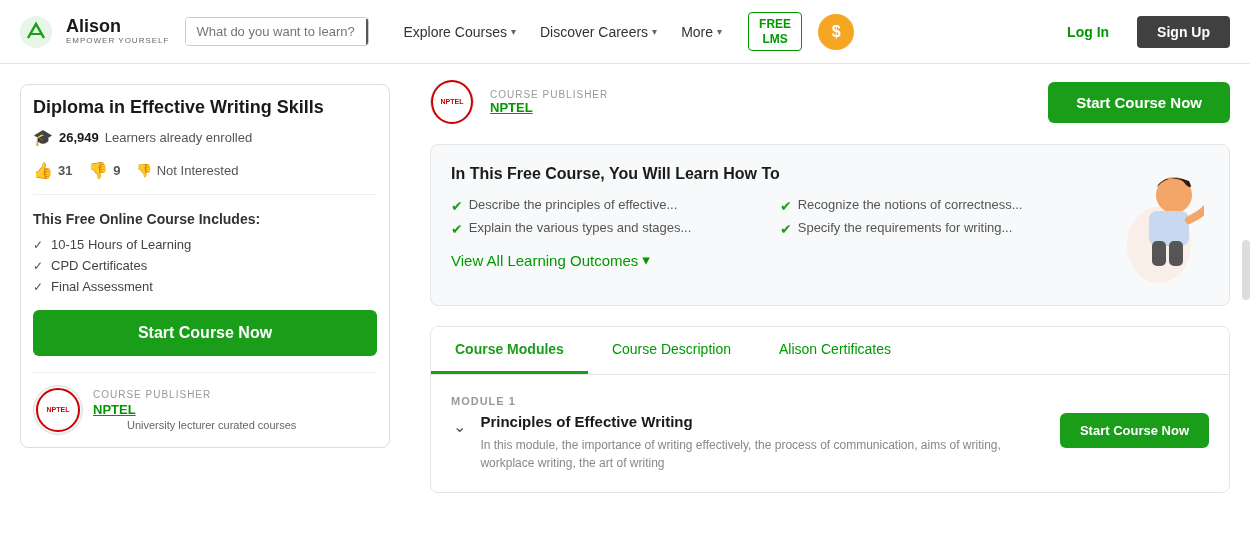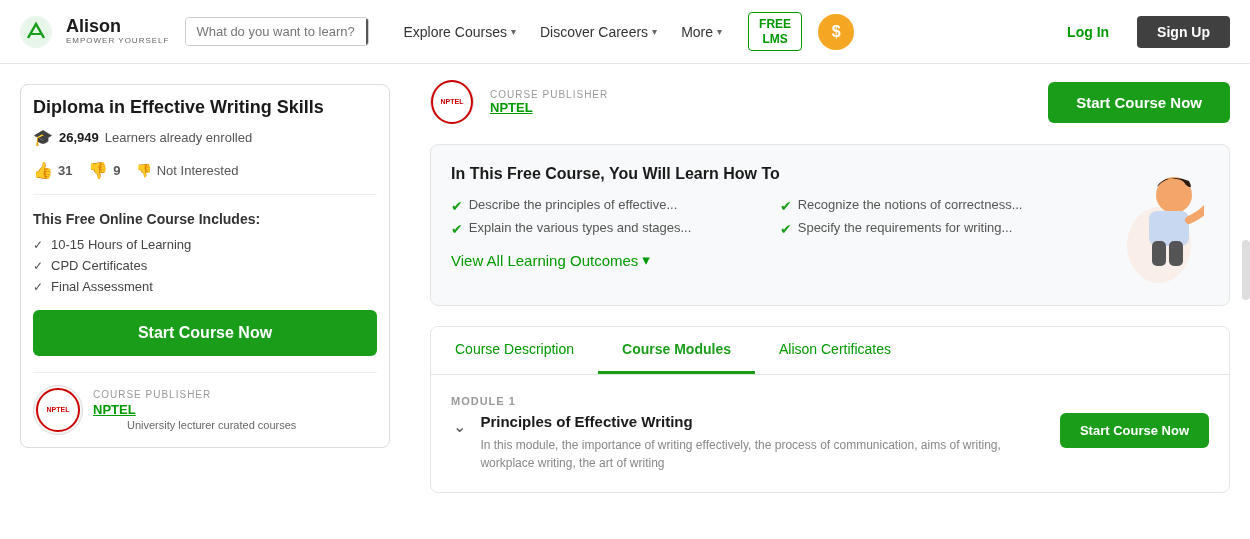--- a/index.html
+++ b/index.html
@@ -348,25 +348,25 @@
           <path d="M75 55 Q90 48 95 40" stroke="#f4a56a" stroke-width="8" fill="none" stroke-linecap="round"></path>
 
           <rect x="38" y="76" width="14" height="25" rx="5" fill="#555"></rect>
           <rect x="55" y="76" width="14" height="25" rx="5" fill="#555"></rect>
         </svg>
       </div>
     </div>
 
     <div class="tabs-container">
       <div class="tabs-header">
+        <div class="tab active">
+          <span>Course Modules</span>
+        </div>
         <div class="tab">
           <span>Course Description</span>
-        </div>
-        <div class="tab active">
-          <span>Course Modules</span>
         </div>
         <div class="tab">
           <span>Alison Certificates</span>
         </div>
       </div>
       <div class="tabs-content">
         <div class="module-label">MODULE 1</div>
         <div class="module-row">
           <button class="chevron-btn">⌄</button>
           <div class="module-info">

